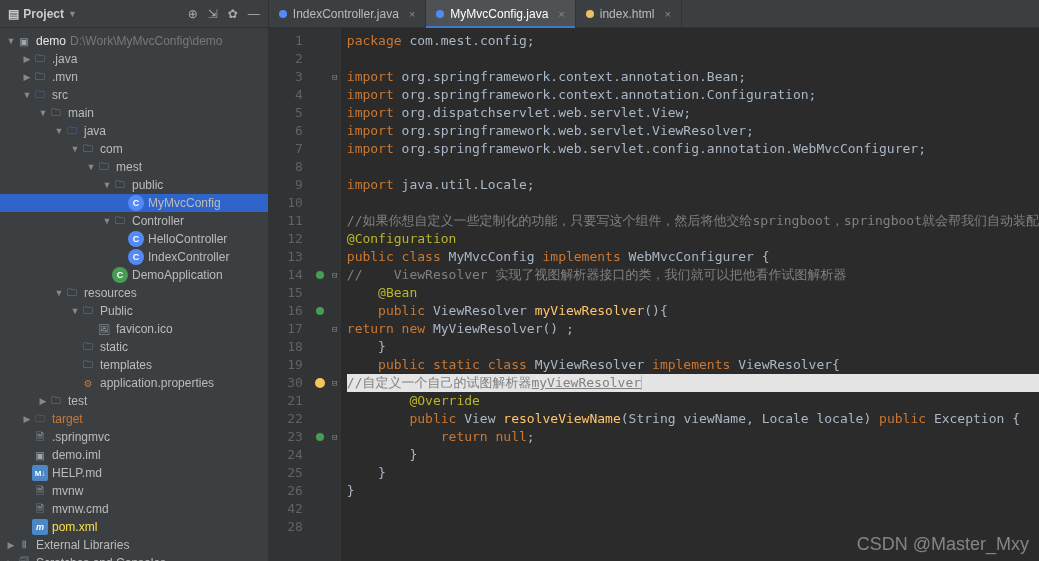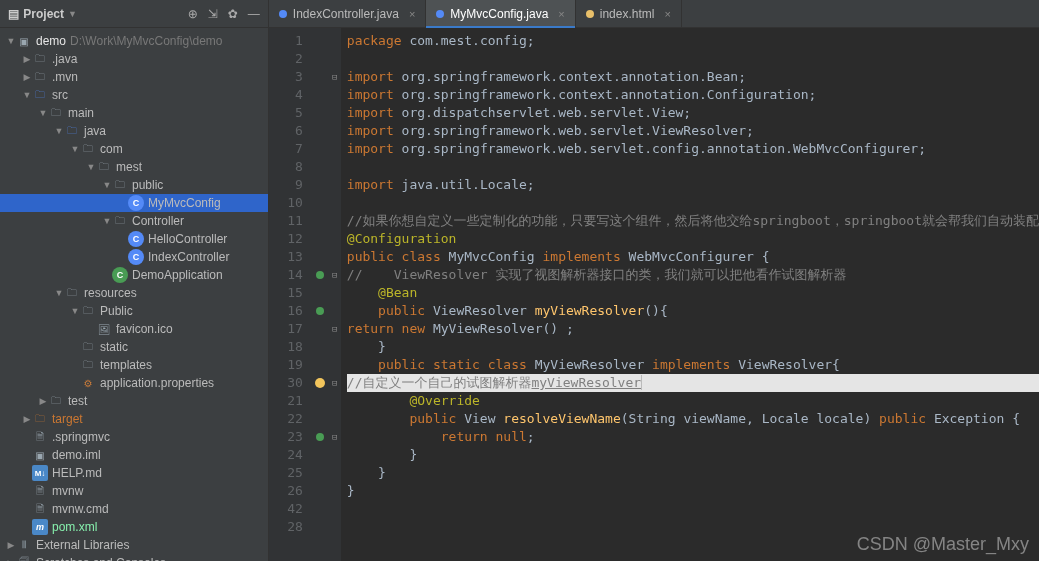--- a/index.html
+++ b/index.html
@@ -22,21 +22,21 @@
 .ico-java{color:#fff;background:#548af7;border-radius:50%;font-size:9px;font-weight:bold}
 .ico-java-g{color:#fff;background:#499c54;border-radius:50%;font-size:9px;font-weight:bold}
 .ico-file{color:#9aa7b0}
 .ico-prop{color:#c97b3a}
 .ico-md{background:#4a88c7;color:#fff;border-radius:2px;font-size:8px;font-weight:bold}
 .ico-m{background:#4a88c7;color:#fff;border-radius:2px;font-size:9px;font-weight:bold;font-style:italic}
 .ico-orange{color:#cc7832}
 .lbl{color:#bbb}
 .lbl.bold{font-weight:normal;color:#e5e5e5}
 .lbl.path{color:#787878;margin-left:4px}
-.lbl.blue{color:#86efac}
+.lbl.blue{color:#fde047}
 .editor-wrap{flex:1;display:flex;flex-direction:column;background:#2b2b2b}
 .tabs{height:28px;display:flex;align-items:stretch;background:#3c3f41;border-bottom:1px solid #323232}
 .tab{display:flex;align-items:center;gap:6px;padding:0 10px;color:#bbb;border-right:1px solid #323232;position:relative}
 .tab.act{background:#4e5254;color:#fff}
 .tab.act::after{content:"";position:absolute;left:0;right:0;bottom:-1px;height:2px;background:#3a7ac9}
 .tab .close{color:#888;font-size:11px;margin-left:4px}
 .tab .dot{width:8px;height:8px;border-radius:50%;background:#548af7}
 .tab .dot.html{background:#e8bf6a}
 .editor-body{flex:1;display:flex;font-family:Consolas,monospace;font-size:13px;line-height:18px}
 .gutter{width:42px;background:#313335;text-align:right;padding:4px 8px 4px 0;color:#606366;user-select:none}

